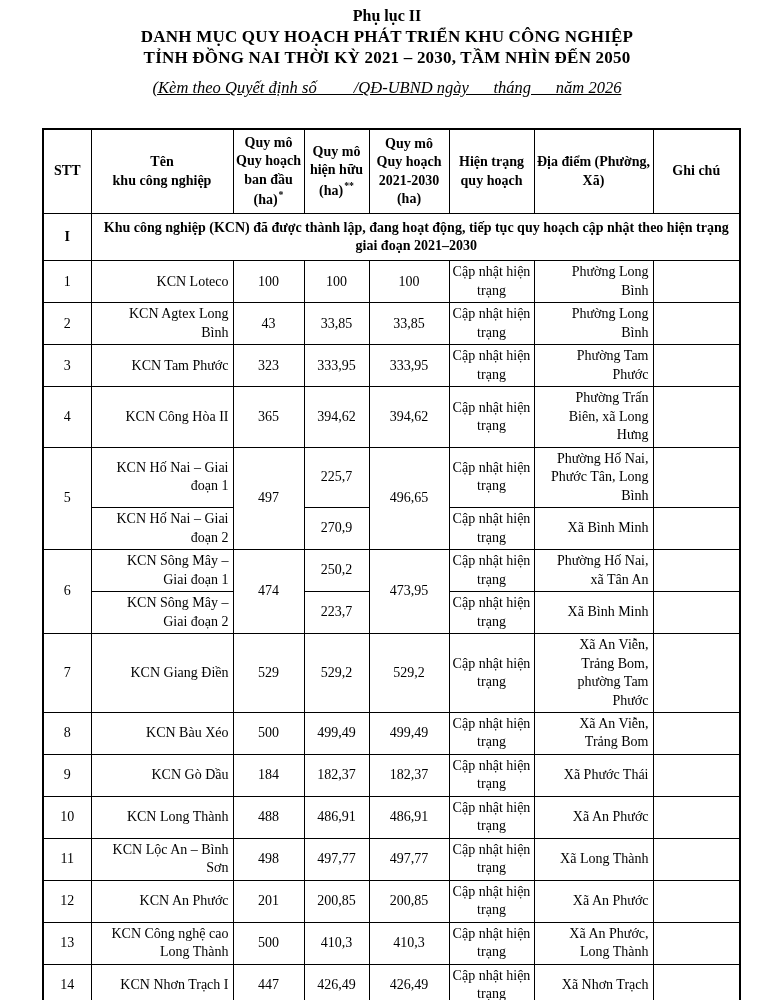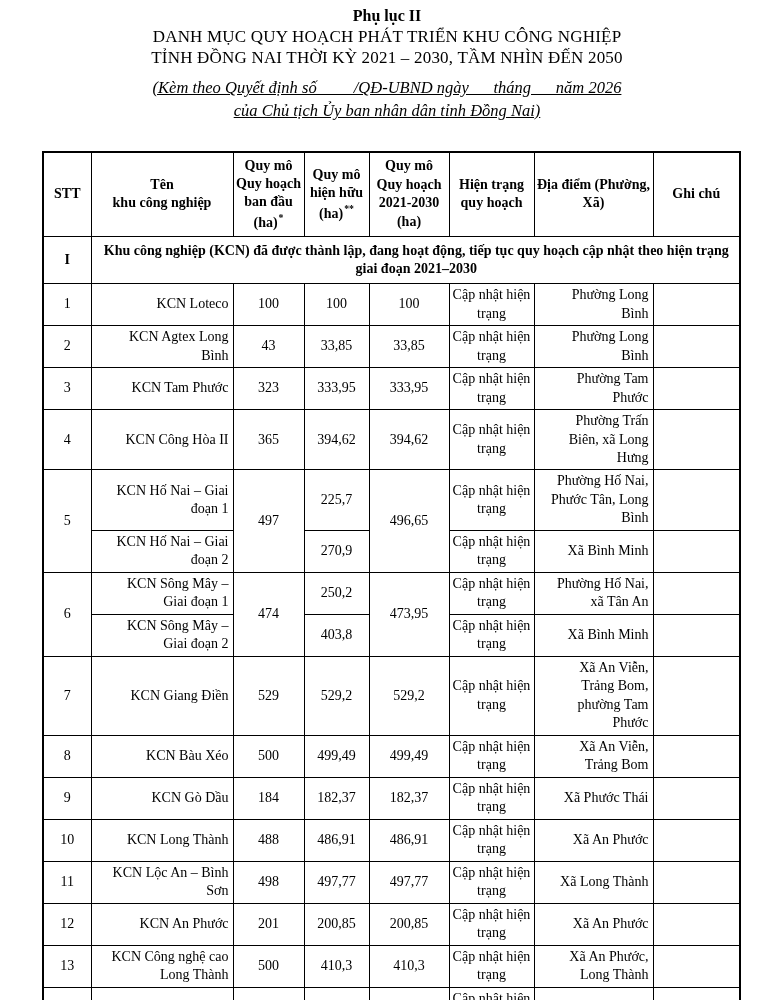--- a/index.html
+++ b/index.html
@@ -16,21 +16,21 @@
     text-align: center;
     padding-top: 7px;
   }
   .appendix-title {
     font-size: 16px;
     font-weight: bold;
     margin: 0 0 2px 0;
   }
   .doc-title {
     font-size: 17px;
-    font-weight: normal;
+    font-weight: bold;
     margin: 1px 0;
     letter-spacing: 0.2px;
   }
   .doc-subtitle {
     font-size: 16.5px;
     font-style: italic;
     margin: 1px 0;
     line-height: 1.32;
   }
   .subtitle-block { margin-top: 9px; text-decoration: underline; }
@@ -86,21 +86,20 @@
 </style>
 </head>
 <body>
 
 <div class="page-header">
   <div class="appendix-title">Phụ lục II</div>
   <div class="doc-title">DANH MỤC QUY HOẠCH PHÁT TRIỂN KHU CÔNG NGHIỆP</div>
   <div class="doc-title">TỈNH ĐỒNG NAI THỜI KỲ 2021 – 2030, TẦM NHÌN ĐẾN 2050</div>
   <div class="subtitle-block">
     <div class="doc-subtitle">(Kèm theo Quyết định số&nbsp;&nbsp;&nbsp;&nbsp;&nbsp;&nbsp;&nbsp;&nbsp; /QĐ-UBND ngày&nbsp;&nbsp;&nbsp;&nbsp;&nbsp; tháng&nbsp;&nbsp;&nbsp;&nbsp;&nbsp; năm 2026</div>
-    <div class="doc-subtitle">của Chủ tịch Ủy ban nhân dân tỉnh Đồng Nai)</div>
   </div>
 </div>
 
 <table class="main-table">
   <colgroup>
     <col class="c-stt">
       <col class="c-name">
       <col class="c-area1">
       <col class="c-area2">
     <col class="c-area3">
@@ -187,21 +186,21 @@
         <td class="left">KCN Sông Mây – Giai đoạn 1</td>
         <td rowspan="2">474</td>
         <td>250,2</td>
         <td rowspan="2">473,95</td>
         <td>Cập nhật hiện trạng</td>
         <td class="left">Phường Hố Nai, xã Tân An</td>
         <td></td>
       </tr>
       <tr>
         <td class="left">KCN Sông Mây – Giai đoạn 2</td>
-        <td>403,8</td>
+        <td>223,7</td>
         <td>Cập nhật hiện trạng</td>
         <td class="left">Xã Bình Minh</td>
         <td></td>
       </tr>
       <tr>
         <td>7</td>
         <td class="left">KCN Giang Điền</td>
         <td>529</td>
         <td>529,2</td>
         <td>529,2</td>

